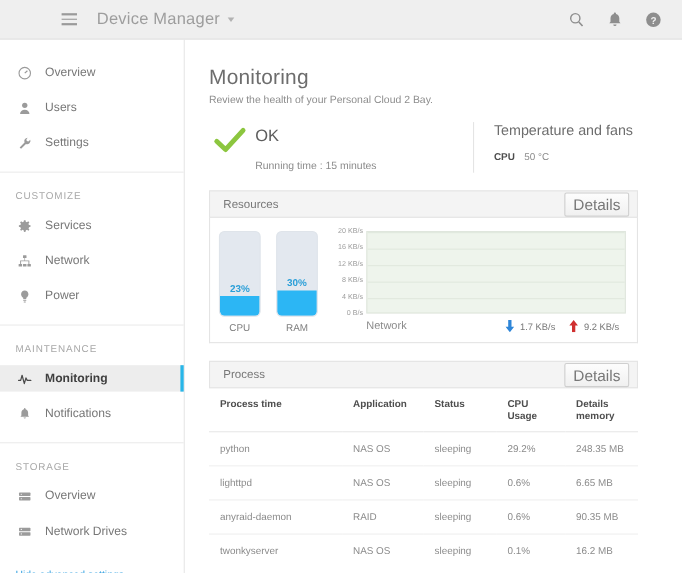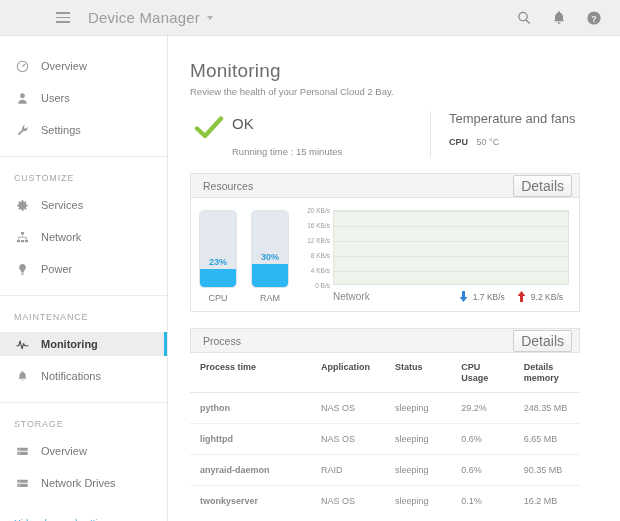--- a/index.html
+++ b/index.html
@@ -162,21 +162,21 @@
   table.proc th {
     text-align:left; font-size:9px; color:#4e4e4e; font-weight:bold;
     padding:9px 4px 8px 10px; border-bottom:1px solid #e8e8e8; vertical-align:top;
     line-height:11px;
   }
   table.proc td {
     font-size:9px; color:#8b8b8b; padding:10px 4px 10px 10px;
     border-bottom:1px solid #efefef;
   }
   table.proc tr:last-child td { border-bottom:none; }
-  .col-name  { width:31%;font-weight:bold; }
+  .col-name  { width:31%; }
   .col-app   { width:19%; }
   .col-stat  { width:17%; }
   .col-cpu   { width:16%; }
   .col-mem   { width:17%; }
 </style>
 </head>
 <body>
 
 <div class="app">
 

